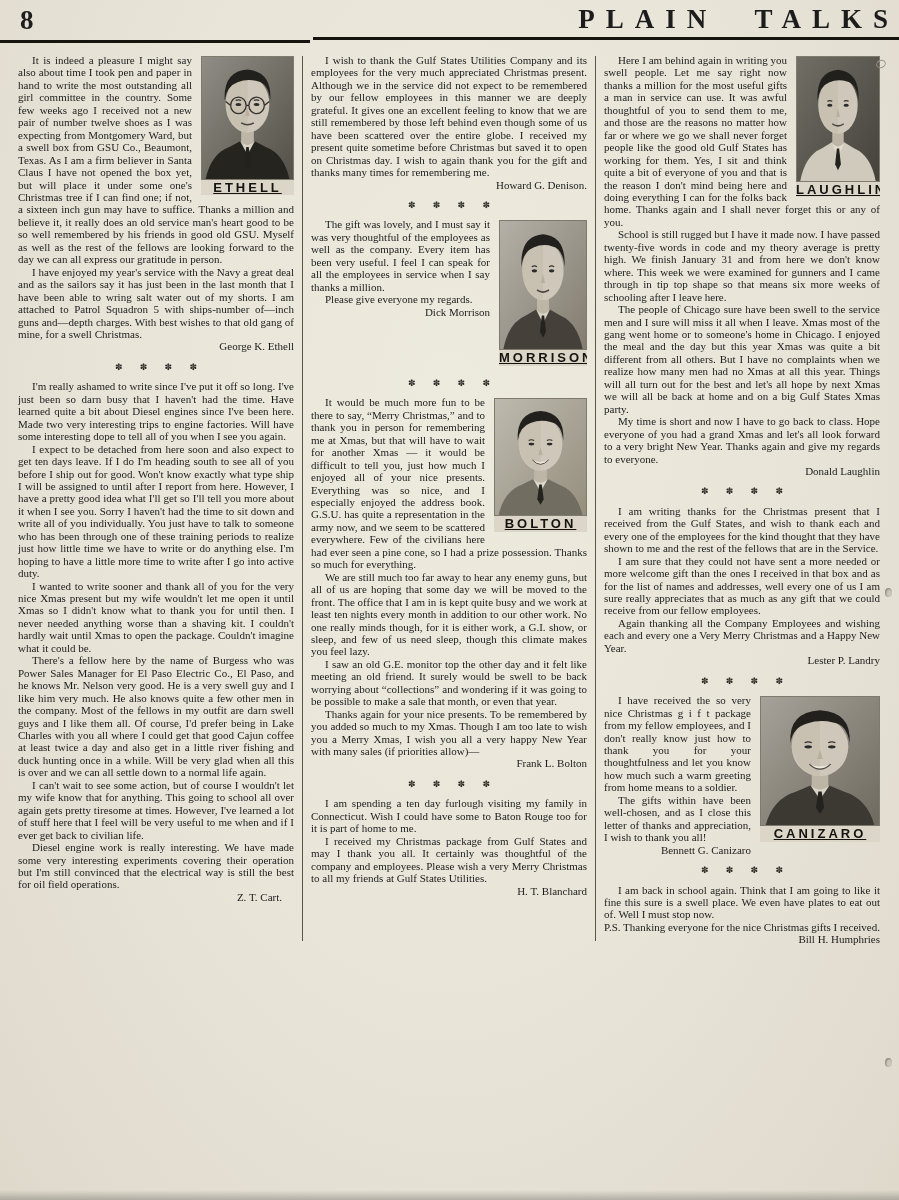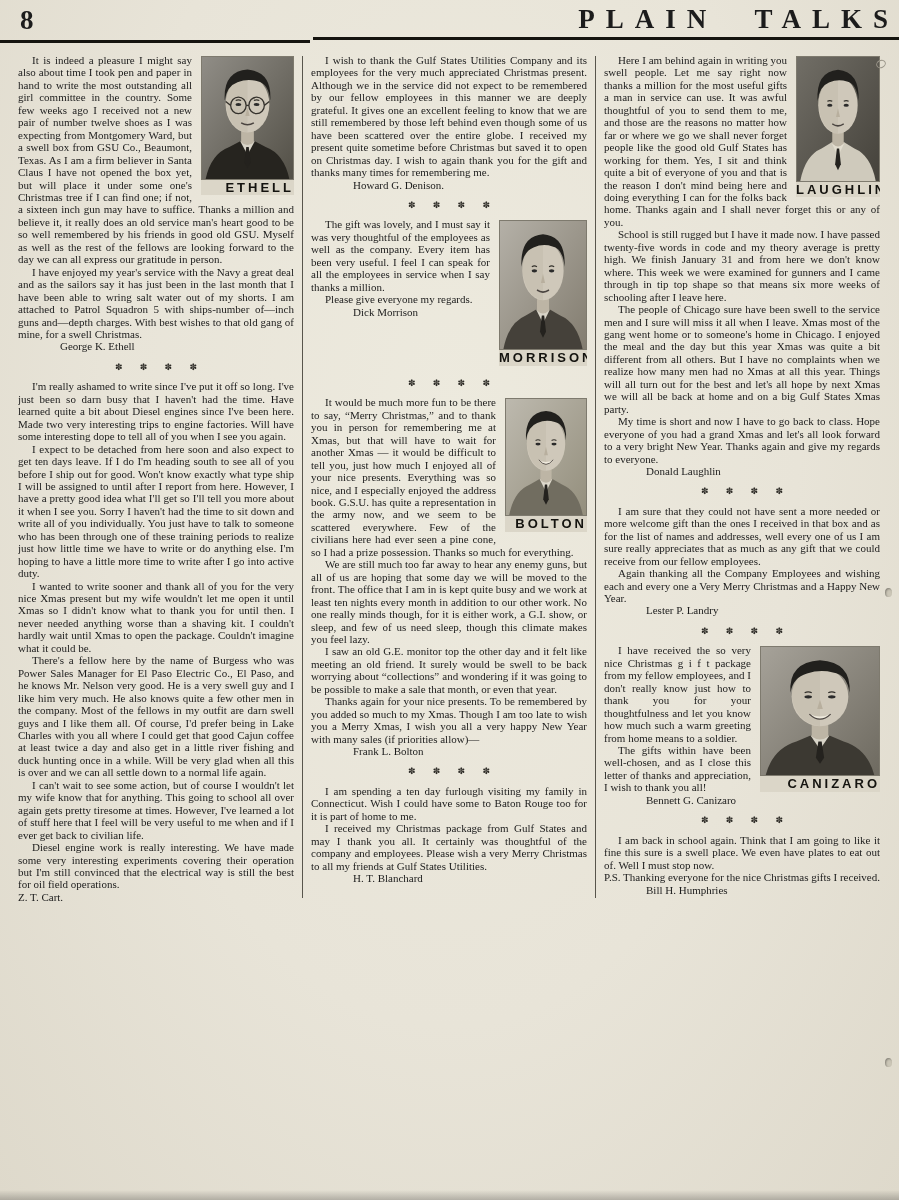--- a/index.html
+++ b/index.html
@@ -16,29 +16,29 @@
   .rule-left{position:absolute;left:0;top:40px;width:310px;height:3px;background:#15140f;}
   .rule-right{position:absolute;left:313px;right:0;top:37px;height:3px;background:#15140f;}
   
   .content{display:flex;align-items:stretch;padding:10px 16px 0 18px;}
   .col{width:276px;font-size:11px;line-height:12.45px;text-align:justify;}
   .vrule{width:1px;background:#58554c;margin:2px 8px 6px 8px;}
   
   .letter{overflow:hidden;margin:0 0 1px 0;}
   .para{margin:0;text-indent:14px;}
   .para.noindent{text-indent:0;}
-  .sig{margin:0;text-align:left;padding-left:42px;text-indent:0;}
+  .sig{margin:0;text-align:right;padding-left:42px;text-indent:0;}
   .sig.right{padding-left:0;padding-right:12px;}
   .stars{text-align:center;font-size:9px;color:#2e2c27;word-spacing:15px;margin:8px 0 7px 0;}
   
   .photo{float:right;margin:2px 0 3px 9px;}
   .photo-img{position:relative;overflow:hidden;border:1px solid #7e7a6e;background:#888;}
   .photo-img svg{display:block;width:100%;height:100%;}
   .photo-caption{font-family:"Liberation Sans",sans-serif;font-weight:bold;font-size:13px;
-    letter-spacing:3px;text-align:right;padding:2px 0 1px 0;color:#14130f;background:#dbd6c8;}
+    letter-spacing:3px;text-align:center;padding:2px 0 1px 0;color:#14130f;background:#dbd6c8;text-decoration:underline;}
   
   .hole{position:absolute;right:7px;width:7px;height:9px;border-radius:50%;
     background:#cbc6b7;box-shadow:inset 1px 1px 2px rgba(0,0,0,0.35);}
   .hole-1{top:588px;} .hole-2{top:1058px;}
   .speck{position:absolute;right:13px;top:60px;width:8px;height:6px;border-radius:50%;
     border:1px solid #9b968a;background:transparent;transform:rotate(-25deg);}
 </style>
 </head>
 <body>
 
@@ -136,21 +136,21 @@
               </svg>
             </div>
             <figcaption class="photo-caption">MORRISON</figcaption>
           </figure>
           <p class="para">The gift was lovely, and I must say it was very thoughtful of the employees as well as the company. Every item has been very useful. I feel I can speak for all the employees in service when I say thanks a million.</p>
           <p class="para">Please give everyone my regards.</p>
           <p class="sig">Dick Morrison</p>
         </article>
         <div class="stars">✽ ✽ ✽ ✽</div>
         <article class="letter">
-          <figure class="photo" style="width: 82px;">
+          <figure class="photo" style="width: 93px;">
             <div class="photo-img" style="height: 116px;">
               <svg viewBox="0 0 100 126" preserveAspectRatio="none">
                 <defs>
                   <linearGradient id="pg3" x1="0" y1="0" x2="1" y2="1">
                     <stop offset="0" stop-color="#bdb9ae"></stop>
                     <stop offset="1" stop-color="#948f7d"></stop>
                   </linearGradient>
                 </defs>
                 <rect width="100" height="126" fill="url(#pg3)"></rect>
                 <path d="M4 126 Q10 100 30 93 L42 87 L58 87 L70 93 Q90 100 96 126 Z" fill="#716d60"></path>
@@ -215,20 +215,21 @@
             <figcaption class="photo-caption">LAUGHLIN</figcaption>
           </figure>
           <p class="para">Here I am behind again in writing you swell people. Let me say right now thanks a million for the most useful gifts a man in service can use. It was awful thoughtful of you to send them to me, and those are the reasons no matter how far or where we go we shall never forget people like the good old Gulf States has working for them. Yes, I sit and think quite a bit of everyone of you and that is the reason I don't mind being here and doing everything I can for the folks back home. Thanks again and I shall never forget this or any of you.</p>
           <p class="para">School is still rugged but I have it made now. I have passed twenty-five words in code and my theory average is pretty high. We finish January 31 and from here we don't know where. This week we were examined for gunners and I came through in tip top shape so that means six more weeks of schooling after I leave here.</p>
           <p class="para">The people of Chicago sure have been swell to the service men and I sure will miss it all when I leave. Xmas most of the gang went home or to someone's home in Chicago. I enjoyed the meal and the day but this year Xmas was quite a bit different from all others. But I have no complaints when we realize how many men had no Xmas at all this year. Things will all turn out for the best and let's all hope by next Xmas we will all be back at home and on a big Gulf States Xmas party.</p>
           <p class="para">My time is short and now I have to go back to class. Hope everyone of you had a grand Xmas and let's all look forward to a very bright New Year. Thanks again and give my regards to everyone.</p>
           <p class="sig">Donald Laughlin</p>
         </article>
         <div class="stars">✽ ✽ ✽ ✽</div>
         <article class="letter">
+          <p class="para">I am writing thanks for the Christmas present that I received from the Gulf States, and wish to thank each and every one of the employees for the kind thought that they have shown to me and the rest of the fellows that are in the Service.</p>
           <p class="para">I am sure that they could not have sent a more needed or more welcome gift than the ones I received in that box and as for the list of names and addresses, well every one of us I am sure really appreciates that as much as any gift that we could receive from our fellow employees.</p>
           <p class="para">Again thanking all the Company Employees and wishing each and every one a Very Merry Christmas and a Happy New Year.</p>
           <p class="sig">Lester P. Landry</p>
         </article>
         <div class="stars">✽ ✽ ✽ ✽</div>
         <article class="letter">
           <figure class="photo" style="width: 120px;">
             <div class="photo-img" style="height: 128px;">
               <svg viewBox="0 0 100 126" preserveAspectRatio="none">
                 <defs>

